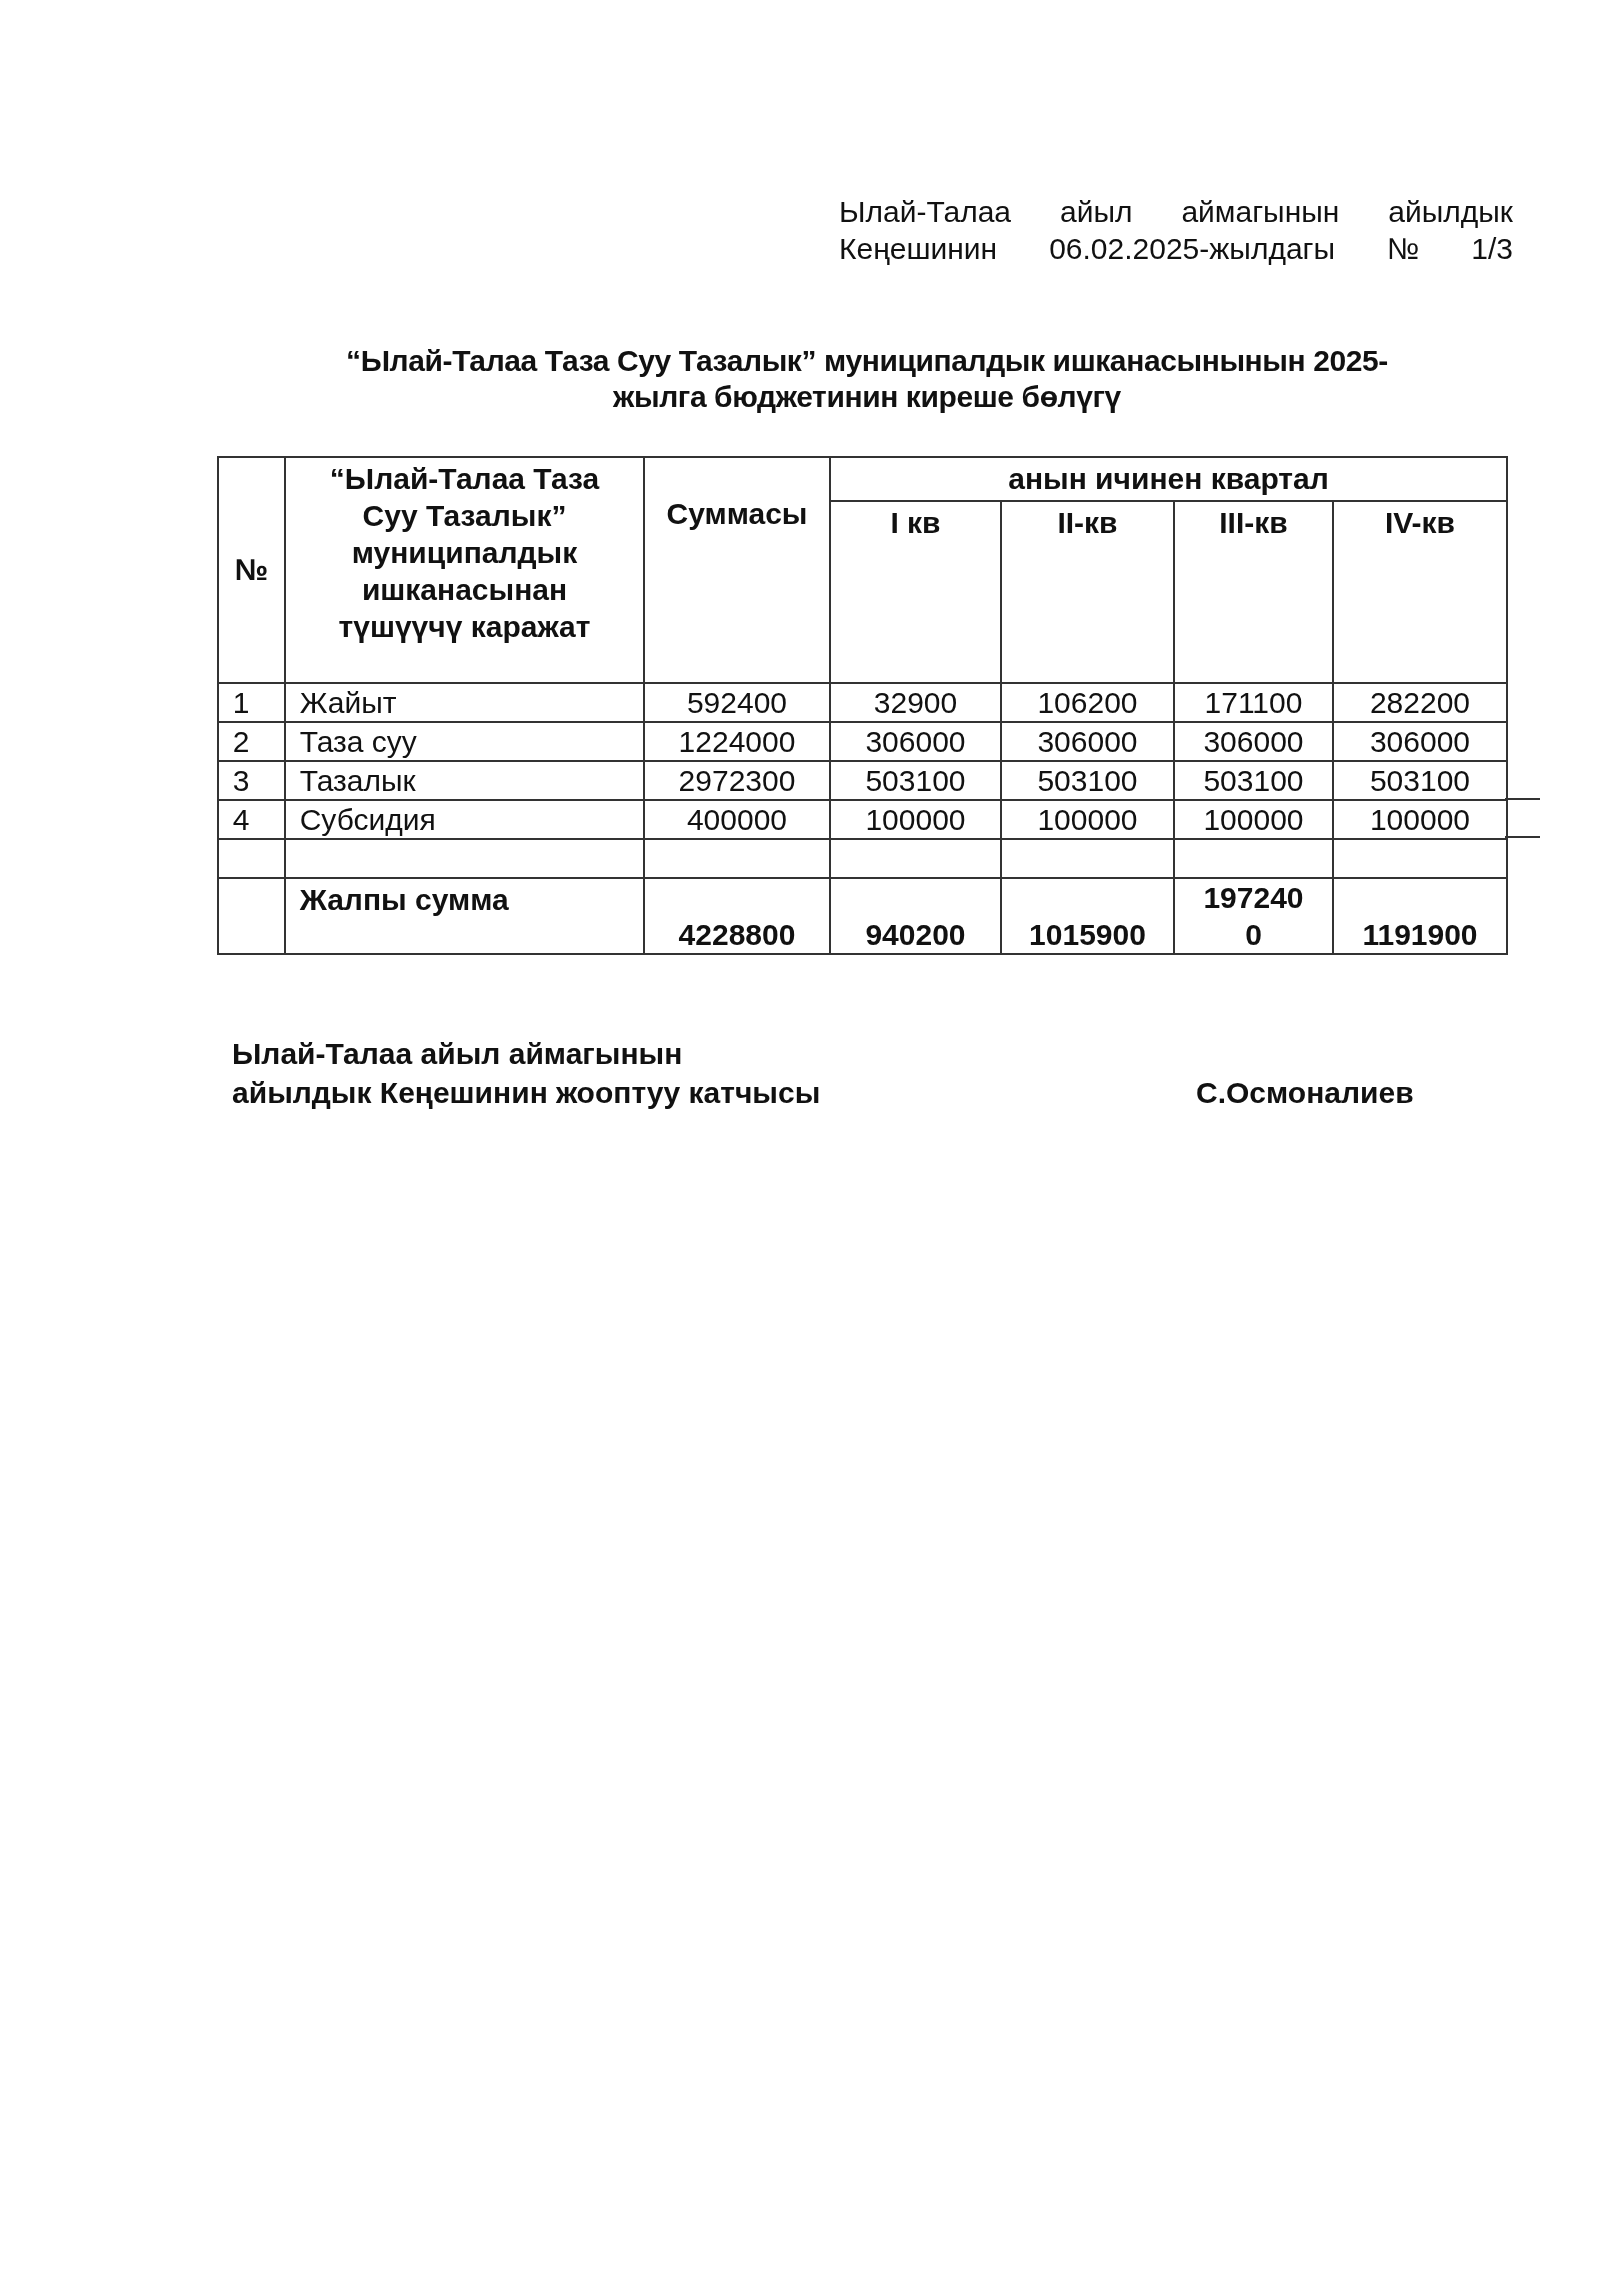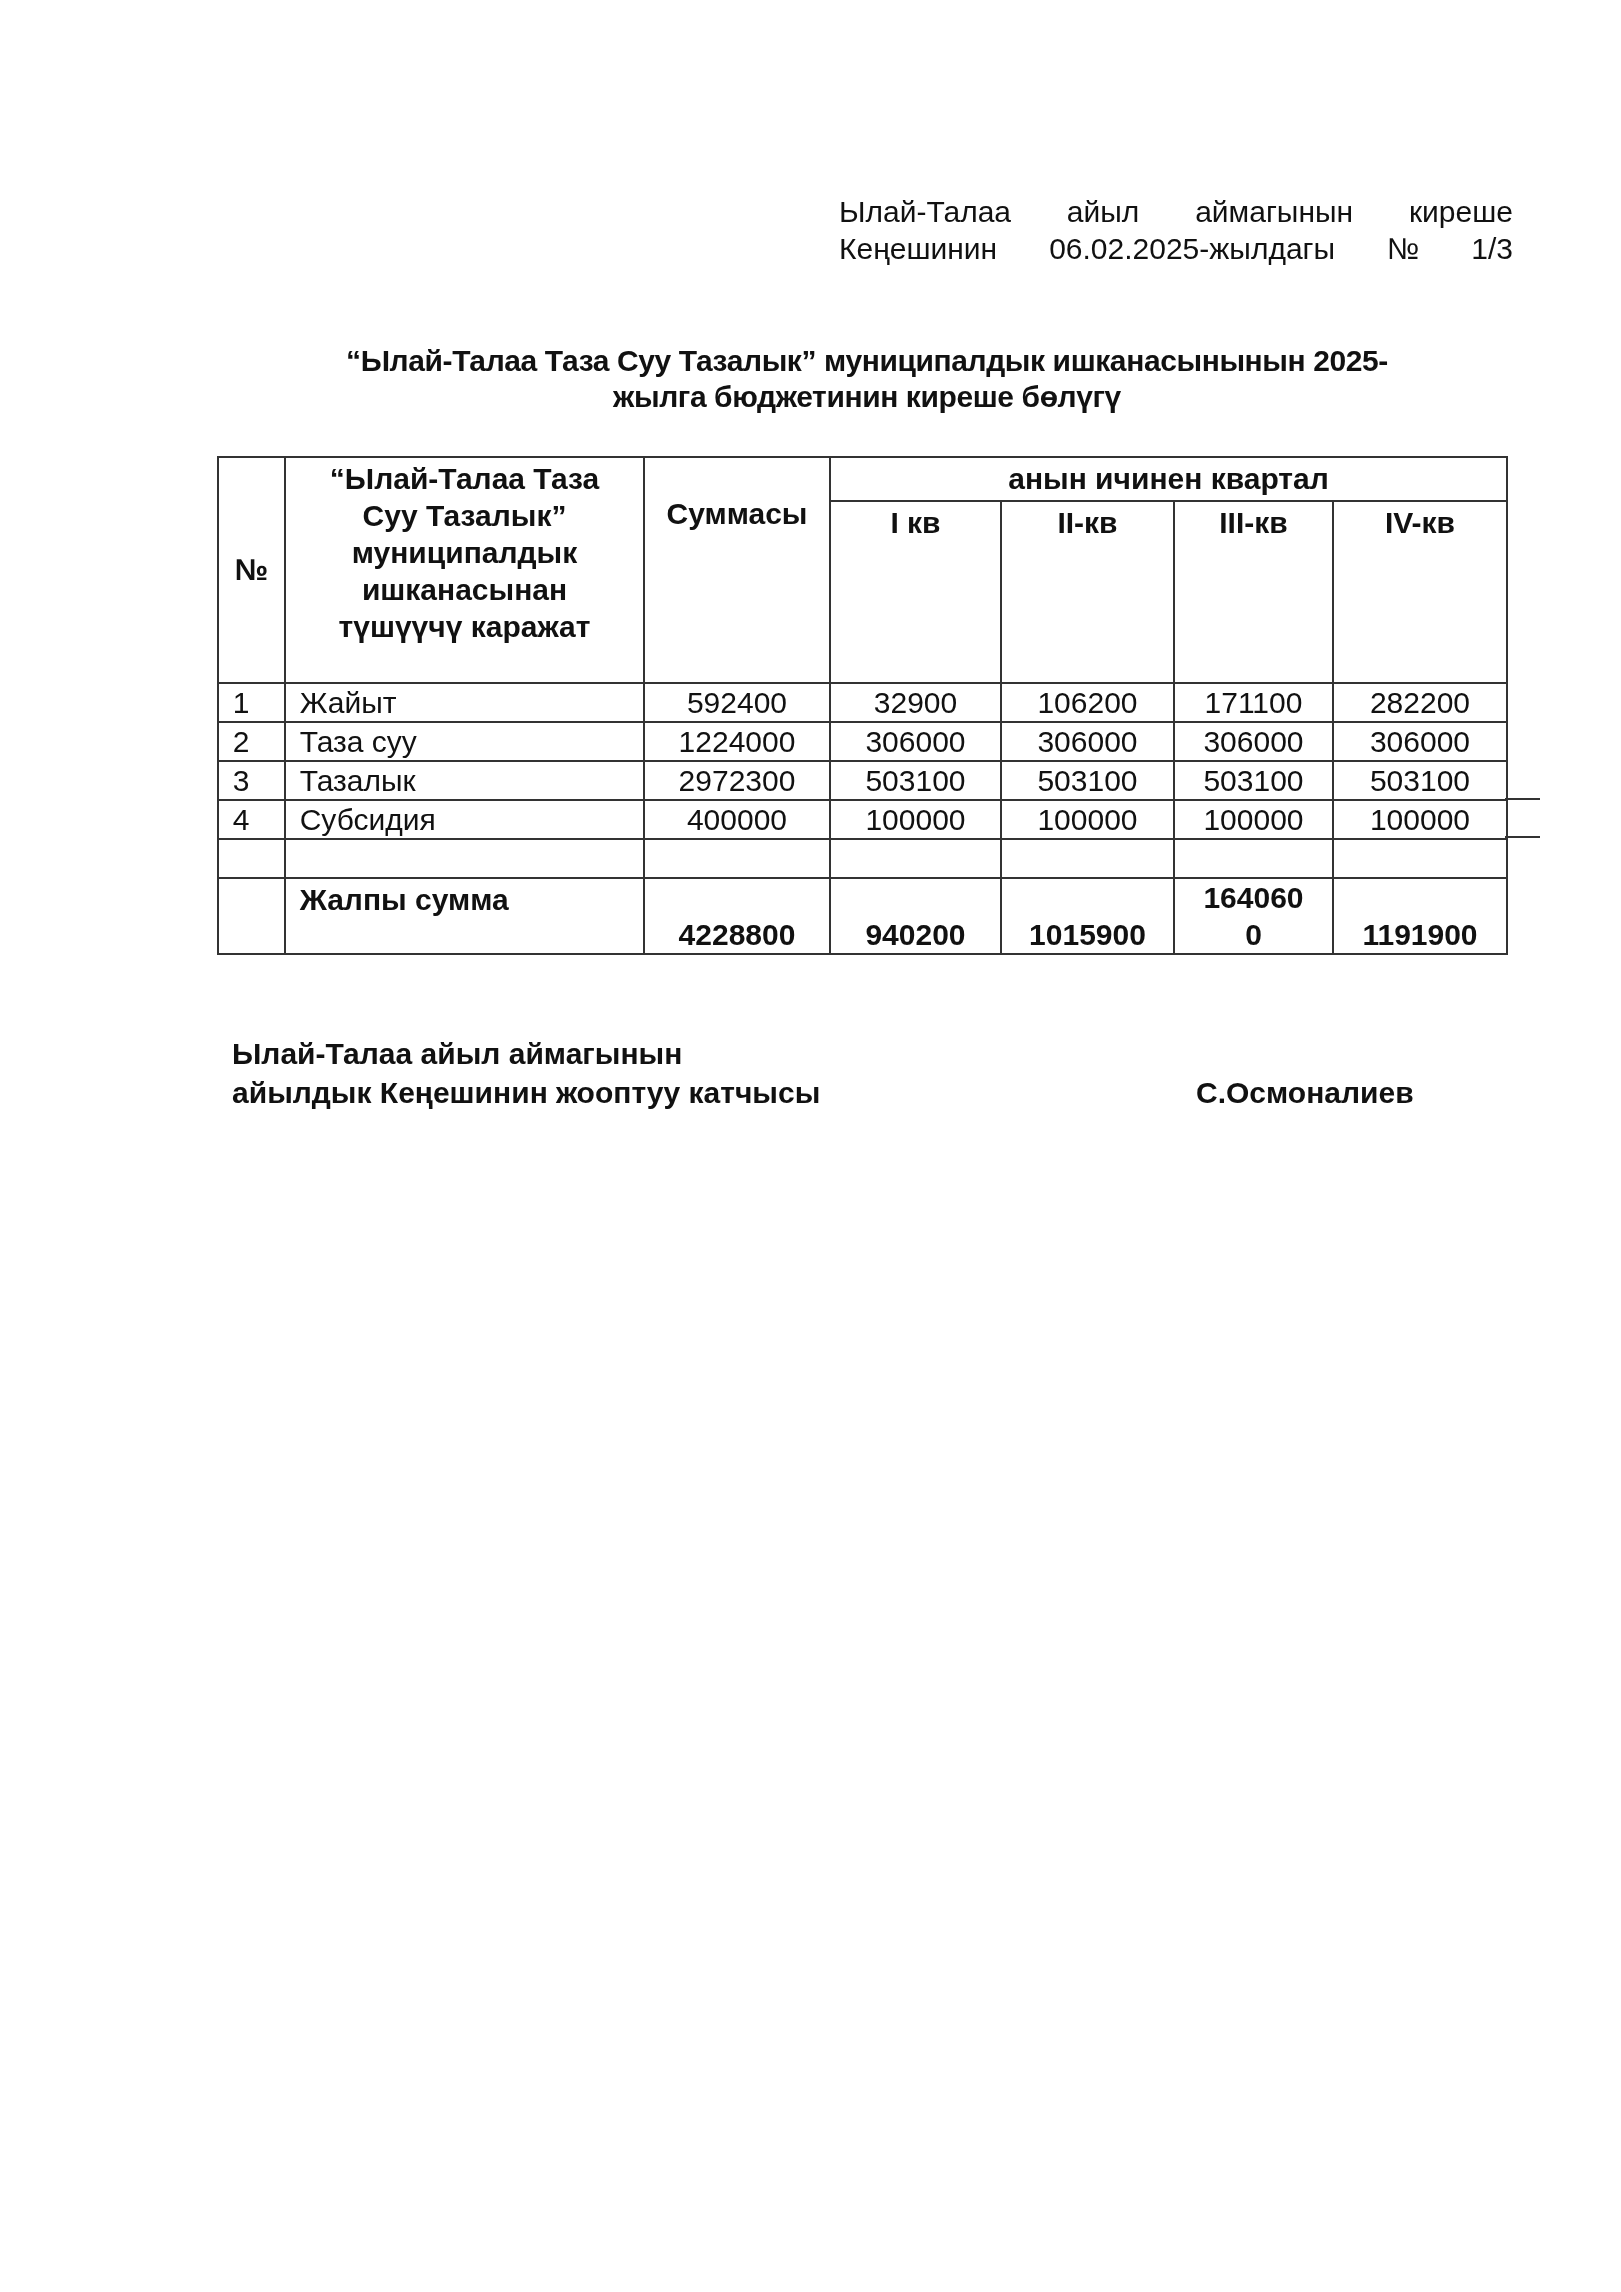--- a/index.html
+++ b/index.html
@@ -20,21 +20,21 @@
   .sig { left:232px; font-weight:bold; font-size:30px; line-height:39px; }
 </style>
 </head>
 <body>
 
 <div class="abs hdr">
   <div class="ln">
     <span>Ылай-Талаа</span>
     <span>айыл</span>
     <span>аймагынын</span>
-    <span>киреше</span>
+    <span>айылдык</span>
   </div>
   <div class="ln">
     <span>Кеңешинин</span>
     <span>06.02.2025-жылдагы</span>
     <span>№</span>
     <span>1/3</span>
   </div>
 </div>
 
 <div class="abs title">
@@ -117,21 +117,21 @@
     <td></td>
     <td></td>
     <td></td>
   </tr>
   <tr style="height:76px">
     <td></td>
     <td class="b" style="padding:2px 0 0 13.7px; line-height:37px;">Жалпы сумма</td>
     <td class="b c" style="vertical-align:bottom; line-height:37px;">4228800</td>
     <td class="b c" style="vertical-align:bottom; line-height:37px;">940200</td>
     <td class="b c" style="vertical-align:bottom; line-height:37px;">1015900</td>
-    <td class="b c" style="vertical-align:bottom; line-height:37px; padding:0 24.5px; word-break:break-all;">1640600</td>
+    <td class="b c" style="vertical-align:bottom; line-height:37px; padding:0 24.5px; word-break:break-all;">1972400</td>
     <td class="b c" style="vertical-align:bottom; line-height:37px;">1191900</td>
   </tr>
 </tbody>
   </table>
 <div class="overhang" style="top:798px;"></div>
 <div class="overhang" style="top:836px;"></div>
 
 <div class="abs sig" style="top:1034px;">Ылай-Талаа  айыл аймагынын</div>
 <div class="abs sig" style="top:1073px;">айылдык Кеңешинин жооптуу катчысы</div>
 <div class="abs sig" style="top:1073px; left:1196px;">С.Осмоналиев</div>

